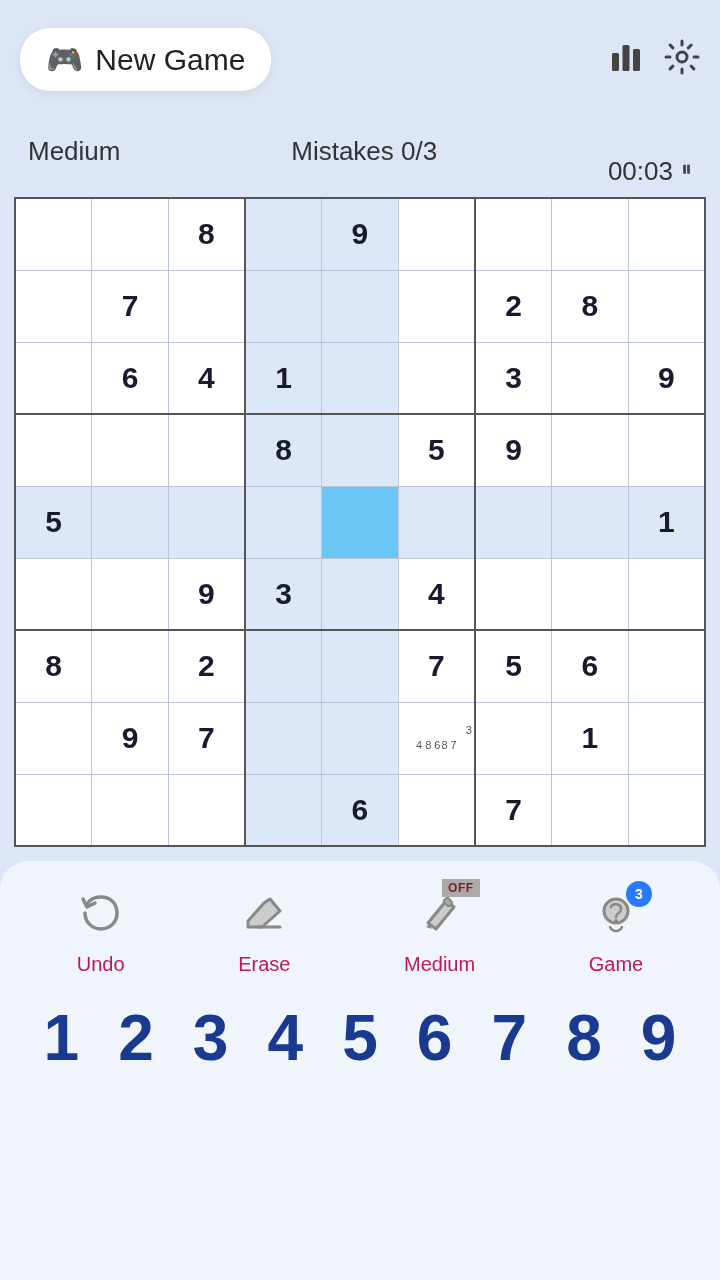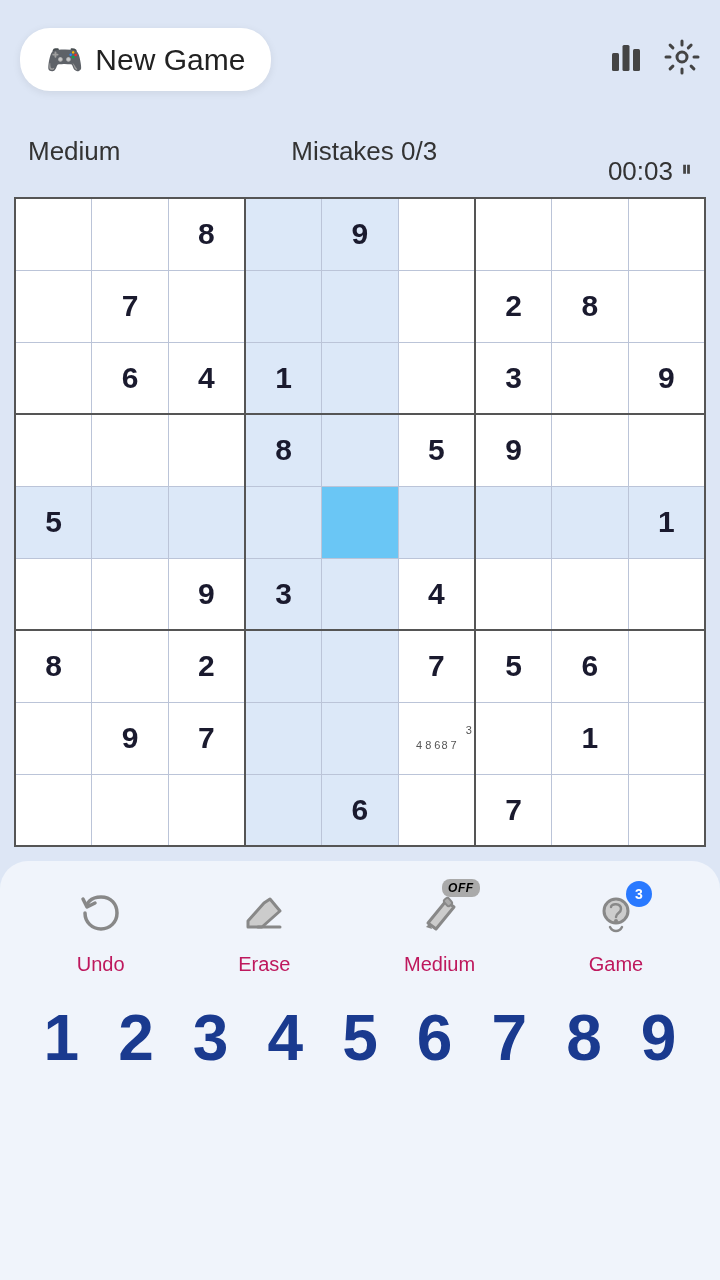--- a/index.html
+++ b/index.html
@@ -156,27 +156,26 @@
     }
     .pencil-wrapper {
       position: relative;
       display: inline-block;
     }
     .off-badge {
       position: absolute;
       top: -12px;
       right: -18px;
       background: #aaa;
-      color: #000000;
+      color: #7f1d1d;
       font-size: 12px;
       font-weight: 700;
-      border-radius: 8px;
+      border-radius: 0;
       padding: 2px 6px;
       letter-spacing: 0.5px;
-      font-style: italic;
     }
     .hint-wrapper {
       position: relative;
       display: inline-block;
     }
     .hint-badge {
       position: absolute;
       top: -10px;
       right: -14px;
       background: #2979ff;

